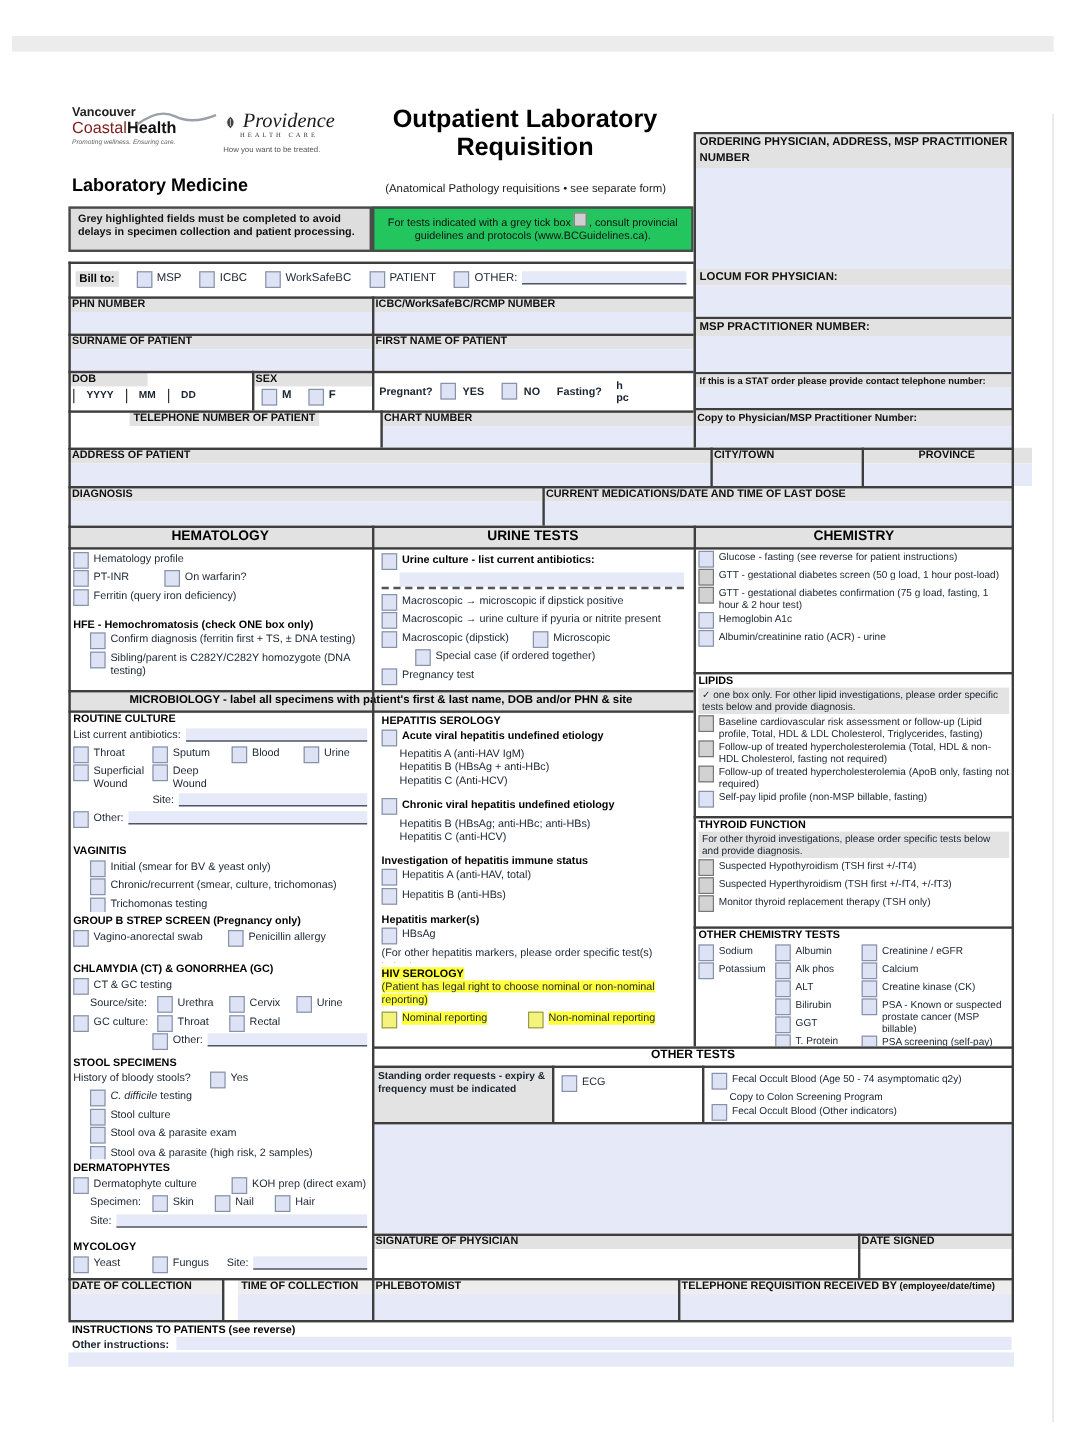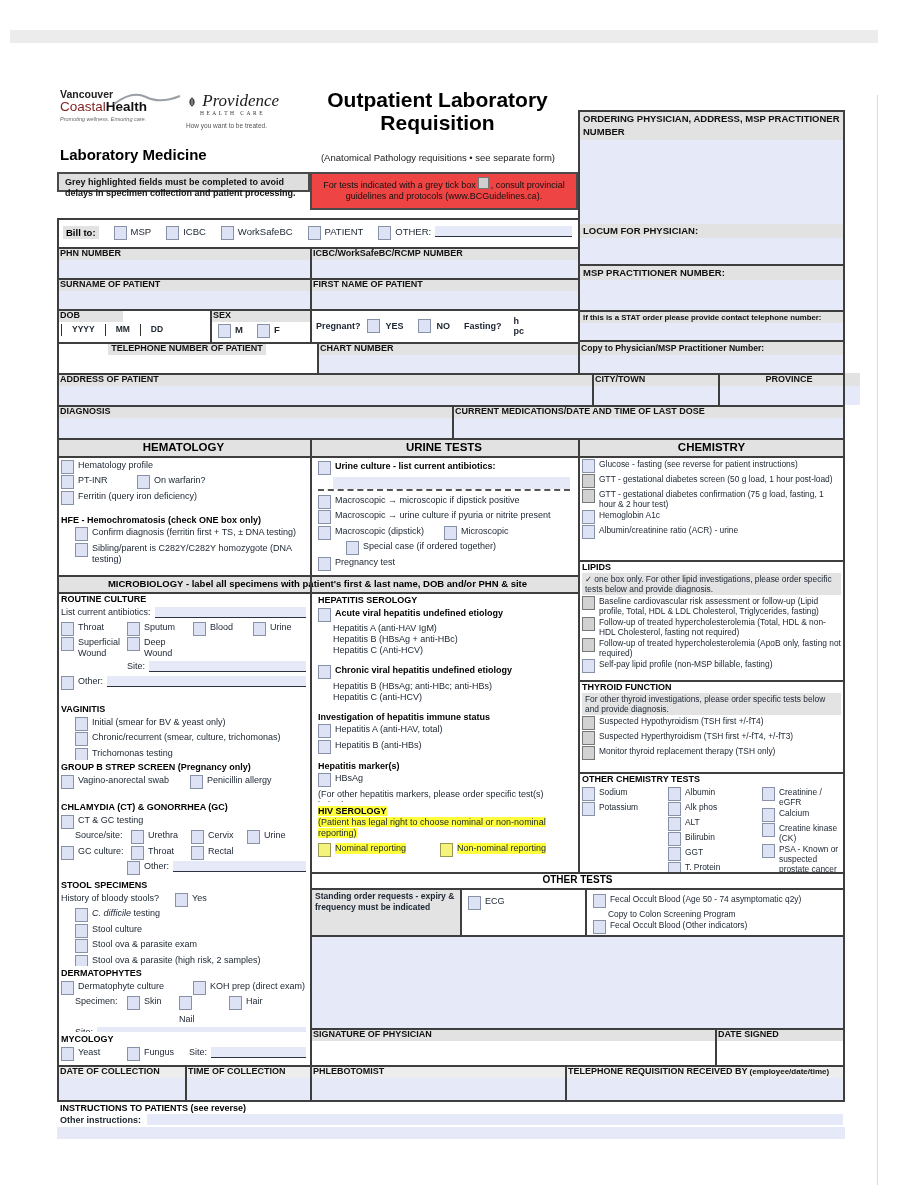--- a/index.html
+++ b/index.html
@@ -59,24 +59,24 @@
   </div>
 
   <div class="abs" style="left:295px;top:88px;width:285px;text-align:center;font-weight:bold;font-size:21px;line-height:23px;color:#000;">
     <div>Outpatient Laboratory</div>
     <div>Requisition</div>
   </div>
 
   <div class="abs h" style="left:60px;top:146px;font-size:15px;">Laboratory Medicine</div>
   <div class="abs" style="left:288px;top:152px;width:300px;text-align:center;font-size:9.5px;color:#1a1a1a;">(Anatomical Pathology requisitions • see separate form)</div>
 
-  <div class="abs" style="left:57px;top:172px;width:253px;height:20px;background:#dedede;border:2px solid #4a4a4a;padding:3px 6px;font-size:9px;font-weight:bold;line-height:11px;color:#111;">
+  <div class="abs" style="left:57px;top:172px;width:253px;height:38px;background:#dedede;border:2px solid #4a4a4a;padding:3px 6px;font-size:9px;font-weight:bold;line-height:11px;color:#111;">
     <span>Grey highlighted fields must be completed to avoid delays in specimen collection and patient processing.</span>
   </div>
-  <div class="abs" style="left:310px;top:172px;width:268px;height:38px;background:#ef4444;border:2px solid #4a4a4a;padding:3px 6px;font-size:9px;line-height:11px;text-align:center;color:#111;">
+  <div class="abs" style="left:310px;top:172px;width:268px;height:38px;background:#22c55e;border:2px solid #4a4a4a;padding:3px 6px;font-size:9px;line-height:11px;text-align:center;color:#111;">
     <span>For tests indicated with a grey tick box</span><span class="tick"></span><span>, consult provincial guidelines and protocols (www.BCGuidelines.ca).</span>
   </div>
 
   <div class="cell" style="left:578px;top:110px;width:267px;height:232px;border:2px solid #3e3e3e;background:#fff;">
     <div class="band" style="white-space:normal;line-height:13px;height:28px;font-size:9.5px;">ORDERING PHYSICIAN, ADDRESS, MSP PRACTITIONER NUMBER</div>
     <div class="fld" style="height:84px;flex:none;"></div>
     <div class="band" style="font-size:9.5px;height:14px;">LOCUM FOR PHYSICIAN:</div>
     <div class="fld" style="height:26px;flex:none;"></div>
     <div style="height:2px;background:#3e3e3e;flex:none;"></div>
     <div class="band" style="font-size:9.5px;height:14px;">MSP PRACTITIONER NUMBER:</div>
@@ -315,21 +315,21 @@
         <span class="lb">Suspected Hyperthyroidism (TSH first +/-fT4, +/-fT3)</span>
       </div>
     <div class="ln">
         <span class="cb grey"></span>
         <span class="lb">Monitor thyroid replacement therapy (TSH only)</span>
       </div>
   </div>
 
   <div class="sec chem" style="left:578px;top:772px;width:267px;height:100px;">
     <div class="h" style="font-size:9px;margin-bottom:2px;">OTHER CHEMISTRY TESTS</div>
-    <div style="display:flex;gap:24px;">
+    <div style="display:flex;gap:2px;">
       <div style="width:62px;">
         <div class="ln">
             <span class="cb"></span>
             <span class="lb">Sodium</span>
           </div>
         <div class="ln">
             <span class="cb"></span>
             <span class="lb">Potassium</span>
           </div>
       </div>
@@ -541,21 +541,21 @@
           <span class="cb"></span>
           <span class="lb">KOH prep (direct exam)</span>
         </span>
     </div>
     <div class="ln" style="margin-left:14px;">
       <span class="lb" style="width:48px;">Specimen:</span>
       <span class="pair" style="width:48px;">
           <span class="cb"></span>
           <span class="lb">Skin</span>
         </span>
-      <span class="pair" style="width:46px;flex-direction:column;">
+      <span class="pair" style="width:46px;">
           <span class="cb"></span>
           <span class="lb">Nail</span>
         </span>
       <span class="pair">
           <span class="cb"></span>
           <span class="lb">Hair</span>
         </span>
     </div>
     <div class="ln" style="margin-left:14px;">
         <span class="lb">Site:</span>
@@ -661,21 +661,21 @@
     </div>
   <div class="cell" style="left:715px;top:1028px;width:130px;height:37px;">
       <div class="band">DATE SIGNED</div>
       <div style="flex:1;background:#fff;"></div>
     </div>
 
   <div class="cell" style="left:57px;top:1065px;width:128px;height:35px;">
       <div class="band lt">DATE OF COLLECTION</div>
       <div class="fld"></div>
     </div>
-  <div class="cell" style="left:185px;top:1065px;width:125px;height:35px;justify-content:center;">
+  <div class="cell" style="left:198px;top:1065px;width:125px;height:35px;justify-content:center;">
       <div class="band lt">TIME OF COLLECTION</div>
       <div class="fld"></div>
     </div>
   <div class="cell" style="left:310px;top:1065px;width:255px;height:35px;">
       <div class="band lt">PHLEBOTOMIST</div>
       <div class="fld"></div>
     </div>
   <div class="cell" style="left:565px;top:1065px;width:280px;height:35px;">
     <div class="band lt" style="display:flex;gap:2px;align-items:baseline;">
         <span>TELEPHONE REQUISITION RECEIVED BY</span>

